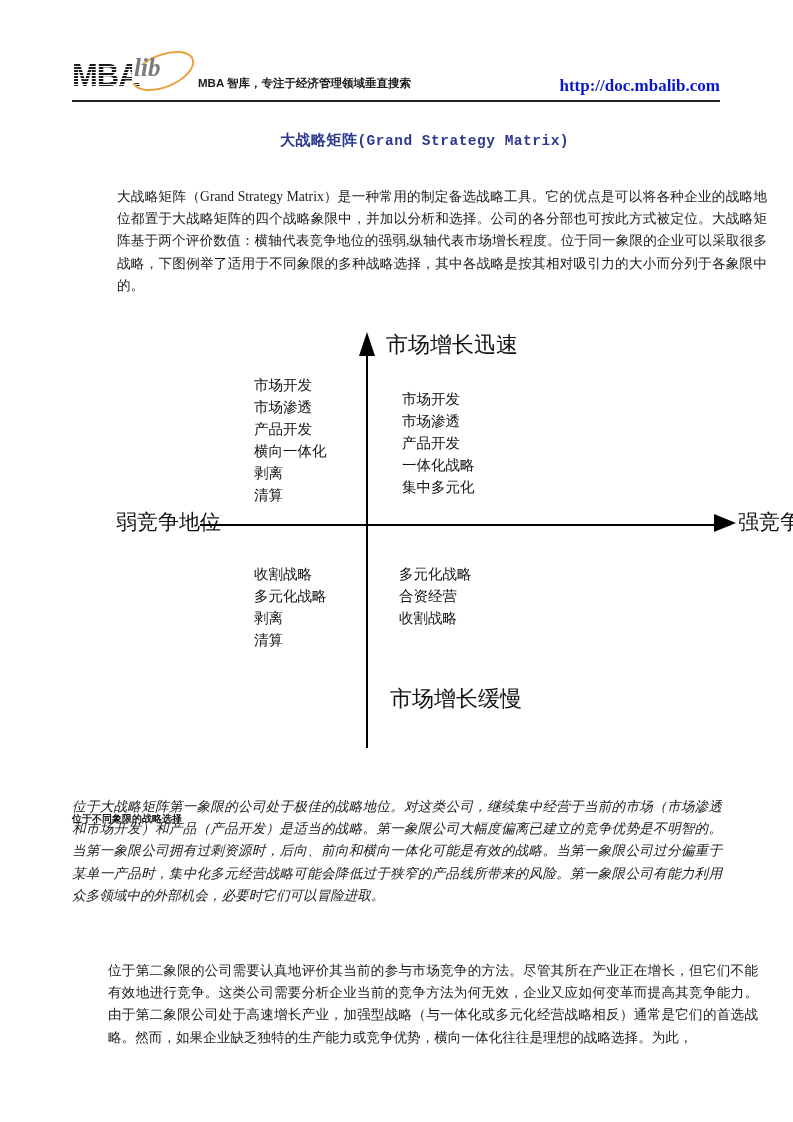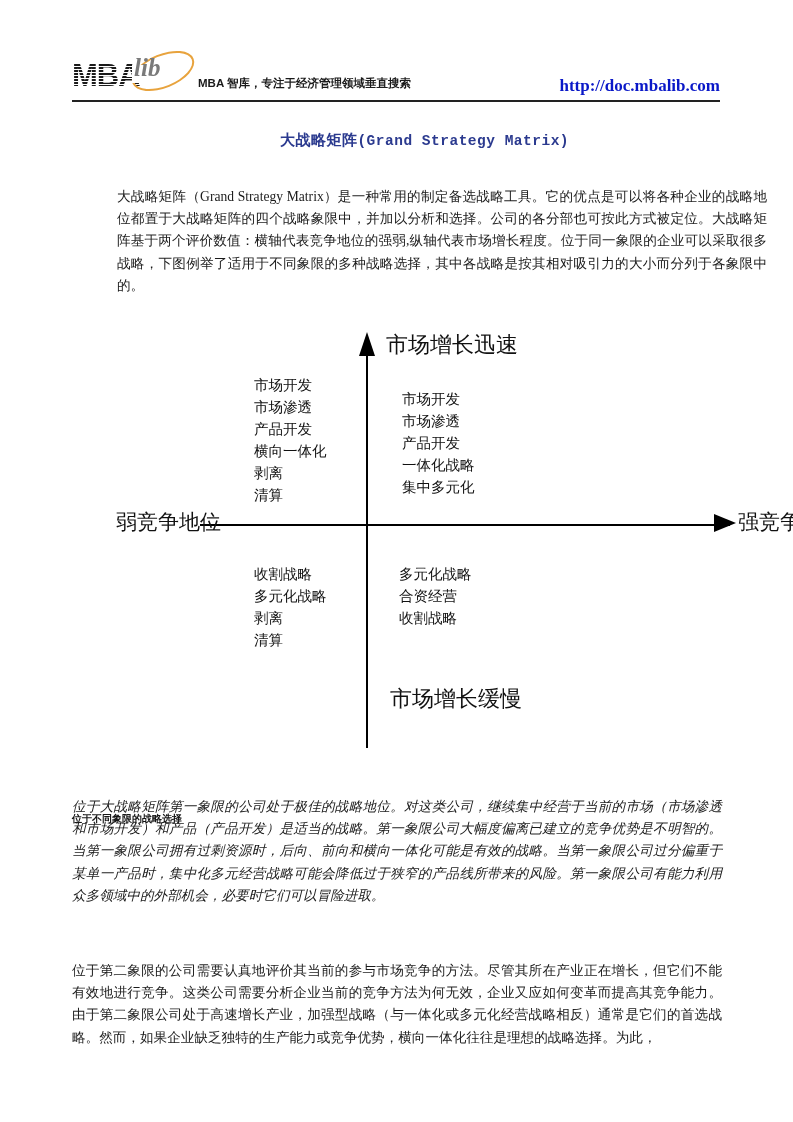--- a/index.html
+++ b/index.html
@@ -151,21 +151,21 @@
     position: absolute;
     left: 72px;
     top: 812px;
     width: 650px;
     font-family: "Liberation Sans", "DejaVu Sans", sans-serif;
     font-weight: bold;
     font-size: 10px;
     color: #161616;
   }
   #para-q1 { top: 796px; font-style: italic; }
-  #para-q2 { top: 960px; }
+  #para-q2 { top: 960px; margin-left: 36px; }
 
   
   .matrix {
     position: absolute;
     left: 72px;
     top: 318px;
     width: 650px;
     height: 440px;
   }
   

